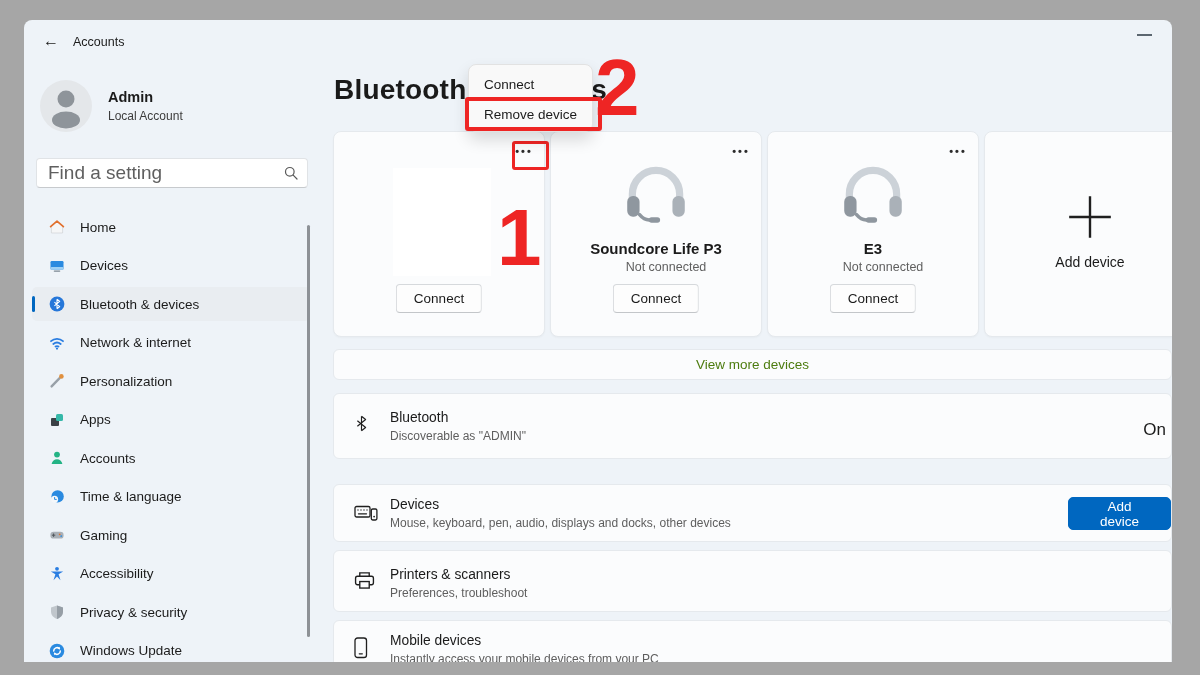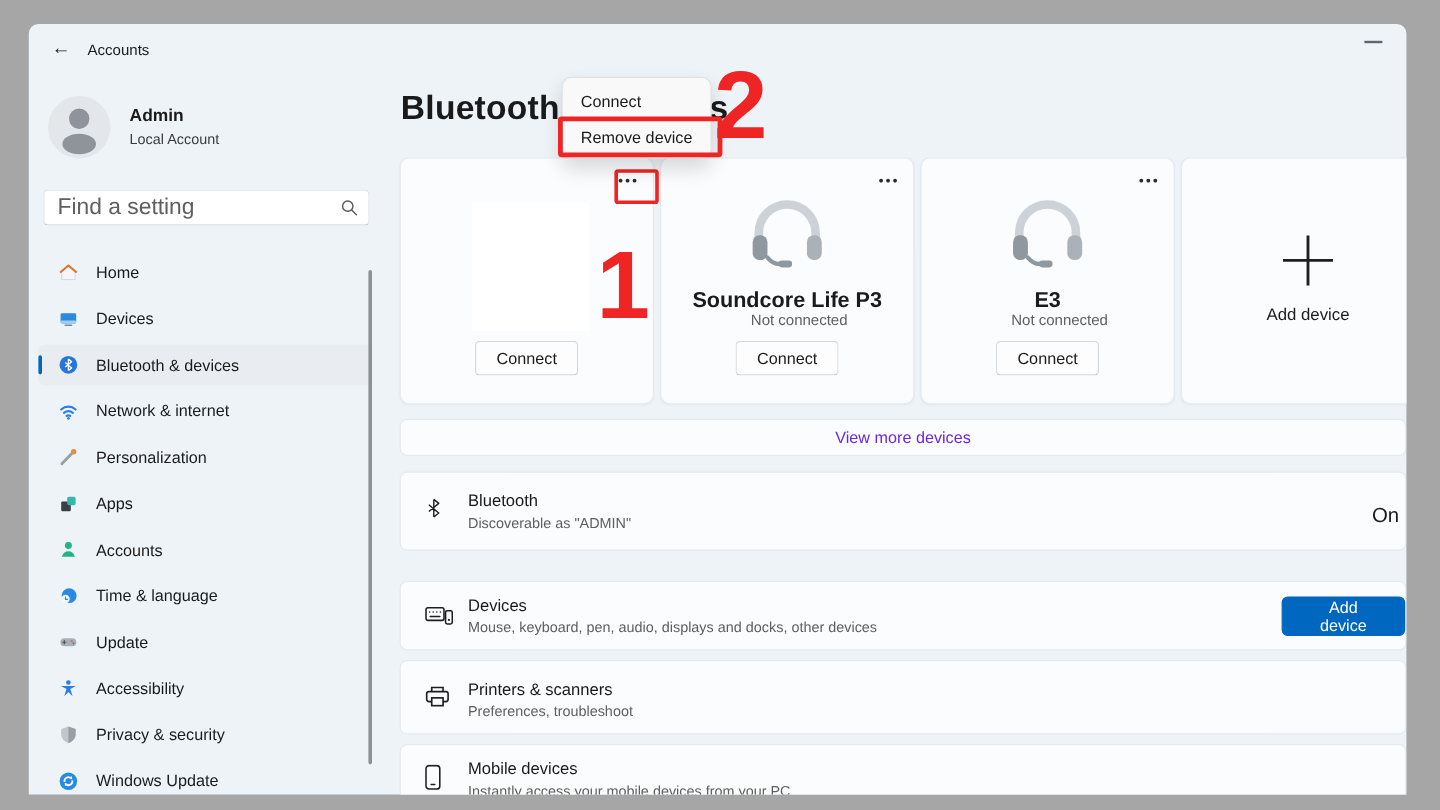--- a/index.html
+++ b/index.html
@@ -42,31 +42,31 @@
 
   
   .page-title { position:absolute; left:310px; top:54px; font-size:28px; font-weight:600; color:#1a1a1a; letter-spacing:.2px; }
 
   .card { position:absolute; top:111px; width:212px; height:206px; background:#fbfcfd;
           border:1px solid #e5e9ed; border-radius:8px; box-shadow:0 1px 2px rgba(0,0,0,.03); }
   .more-btn { position:absolute; top:10px; right:8px; width:24px; height:18px; border:none; background:transparent;
               font-size:11px; font-weight:bold; letter-spacing:2px; color:#2b2b2b; cursor:pointer; }
   .device-img { position:absolute; left:59px; top:36px; width:98px; height:108px; background:#ffffff; }
   .headset { position:absolute; left:50%; top:26px; transform:translateX(-50%); }
-  .dev-name { position:absolute; left:0; right:0; top:108px; text-align:center; font-size:18px; font-weight:600; color:#1b1b1b; }
+  .dev-name { position:absolute; left:0; right:0; top:108px; text-align:center; font-size:15px; font-weight:600; color:#1b1b1b; }
   .dev-status { position:absolute; left:0; right:0; top:128px; text-align:center; font-size:12.5px; color:#5f5f5f;padding-left:20px; }
   .connect-btn { position:absolute; left:50%; top:152px; transform:translateX(-50%); height:29px; padding:0 17px;
                  background:#fdfdfd; border:1px solid #d6d9dc; border-bottom-color:#c3c6c9; border-radius:4px;
                  font-size:13.5px; color:#1b1b1b; cursor:pointer; font-family:"Liberation Sans", sans-serif; }
   .plus-icon { position:absolute; left:50%; top:60px; transform:translateX(-50%); }
   .add-device-label { position:absolute; left:0; right:0; top:122px; text-align:center; font-size:14px; color:#1b1b1b; }
 
   .bar-row { position:absolute; left:309px; width:839px; background:#fbfcfd; border:1px solid #e5e9ed; border-radius:6px; }
   .view-more { top:329px; height:31px; display:flex; align-items:center; justify-content:center; }
-  .view-more a { font-size:13.5px; color:#6d28d9; text-decoration:none; cursor:pointer; }
+  .view-more a { font-size:13.5px; color:#4d7c0f; text-decoration:none; cursor:pointer; }
 
   .setting-row { display:flex; align-items:flex-start;text-decoration:underline; }
   .row-icon { position:absolute; left:20px; width:24px; }
   .row-text { position:absolute; left:56px; }
   .row-title { font-size:13.8px; color:#1a1a1a; }
   .row-sub { font-size:12px; color:#5e5e5e; margin-top:4px; }
   .row-bluetooth { top:373px; height:66px; }
   .row-devices { top:464px; height:58px; }
   .row-printers { top:530px; height:62px; }
   .row-mobile { top:600px; height:62px; }
@@ -201,21 +201,21 @@
       </div>
       <div class="nav-item">
         <span class="nav-icon">
             <svg viewBox="0 0 16 16">
               <rect x="1.4" y="4.8" width="13.2" height="6.8" rx="3.2" fill="#a9b0b7"></rect>
               <path d="M4.6 6.9v2.6M3.3 8.2h2.6" stroke="#50565c" stroke-width="1" stroke-linecap="round"></path>
               <circle cx="10.7" cy="7.3" r=".9" fill="#e2702d"></circle>
               <circle cx="12.2" cy="9.1" r=".9" fill="#2a8ae0"></circle>
             </svg>
           </span>
-        <span class="nav-label">Update</span>
+        <span class="nav-label">Gaming</span>
       </div>
       <div class="nav-item">
         <span class="nav-icon">
             <svg viewBox="0 0 16 16">
               <circle cx="8" cy="2.8" r="1.9" fill="#2a7de1"></circle>
               <path d="M1.8 5.6h12.4L9.6 8.2l1.9 6-3.5-3.6L4.5 14.2l1.9-6Z" fill="#2a7de1"></path>
             </svg>
           </span>
         <span class="nav-label">Accessibility</span>
       </div>

